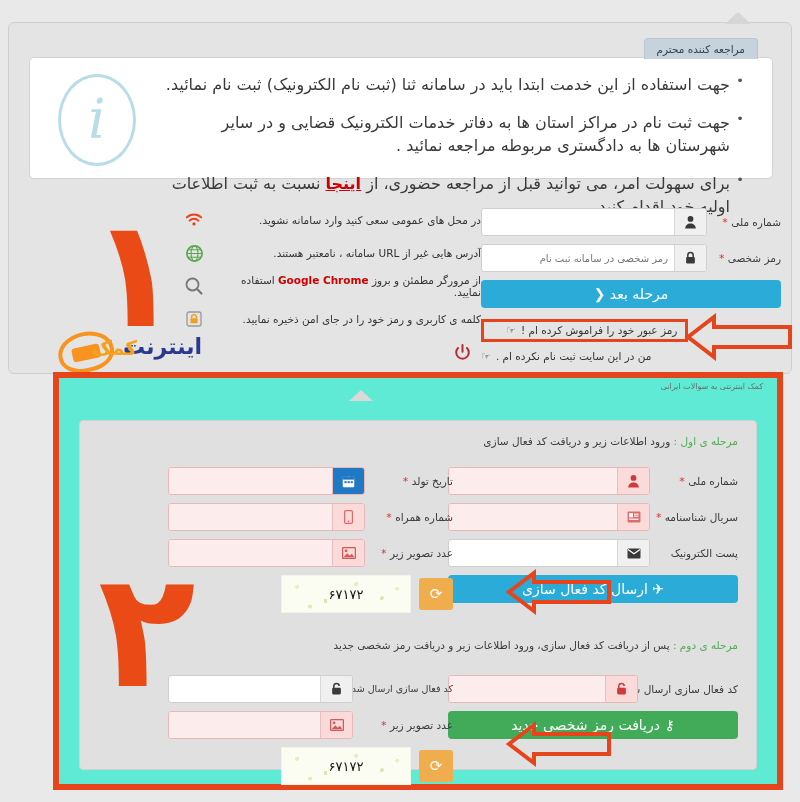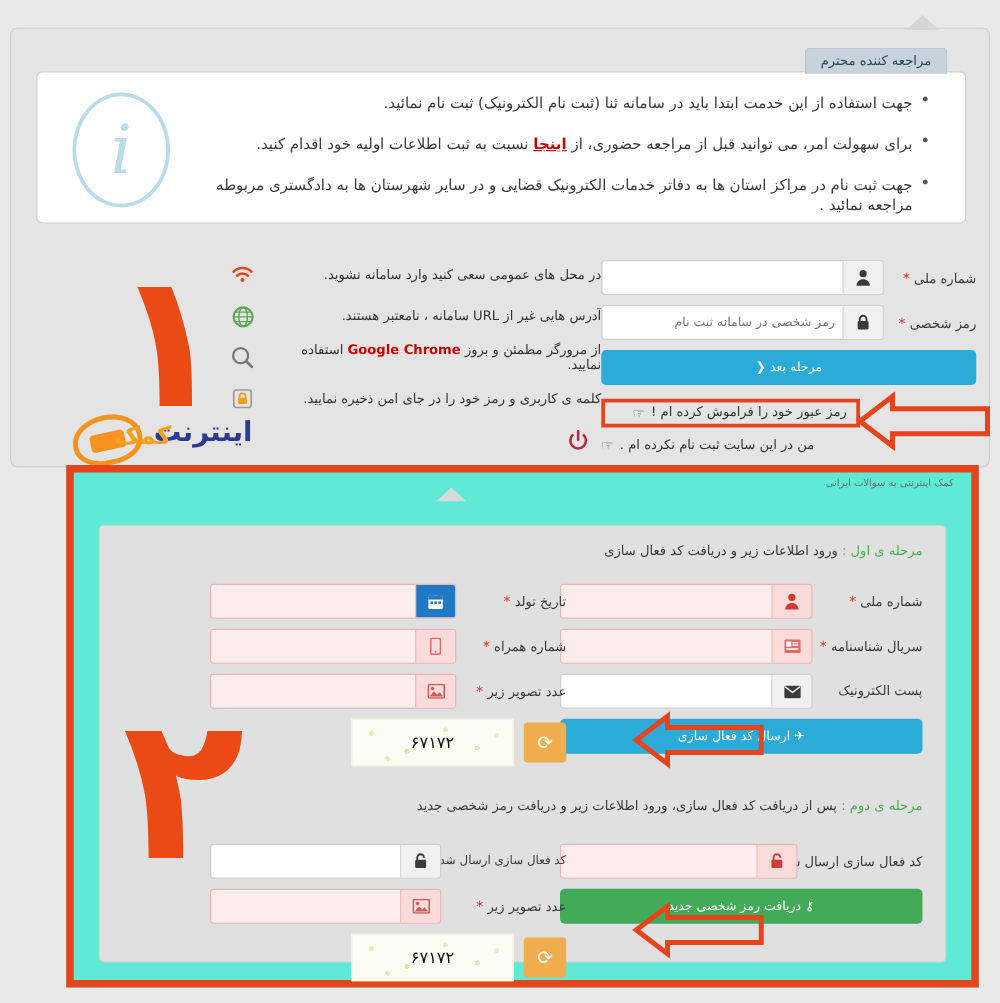--- a/index.html
+++ b/index.html
@@ -73,21 +73,21 @@
   }
   .info-list {
     position: absolute;
     right: 28px; top: 16px;
     left: 130px;
     margin: 0; padding: 0;
     list-style: none;
   }
   .info-list li {
     position: relative;
-    font-size: 12px;
+    font-size: 16px;
     color: #3a3a3a;
     padding: 0 14px 0 0;
     margin-bottom: 16px;
     line-height: 1.4;
   }
   .info-list li::before {
     content: "•";
     position: absolute;
     right: 0; top: -2px;
     color: #555;
@@ -176,21 +176,21 @@
     text-align: right;
     min-width: 0;
   }
   .btn {
     display: block;
     width: 100%;
     height: 28px;
     border: none;
     border-radius: 4px;
     color: #fff;
-    font-size: 10px;
+    font-size: 14px;
     cursor: pointer;
     font-family: "DejaVu Sans", "Liberation Sans", sans-serif;
   }
   .btn-cyan { background: #2aabd8; }
   .btn-green { background: #42ab5a; }
   .btn-wrap { margin-top: 4px; }
 
   .link-row {
     margin-top: 12px;
     font-size: 10.5px;
@@ -347,22 +347,22 @@
 <div class="page">
 
   <div class="top-panel">
     <div class="panel-notch"></div>
 
     <div class="info-box">
       <div class="info-tab">مراجعه کننده محترم</div>
       <div class="info-i">i</div>
       <ul class="info-list">
         <li>جهت استفاده از این خدمت ابتدا باید در سامانه ثنا (ثبت نام الکترونیک) ثبت نام نمائید.</li>
+        <li>جهت ثبت نام در مراکز استان ها به دفاتر خدمات الکترونیک قضایی و در سایر شهرستان ها به دادگستری مربوطه مراجعه نمائید .</li>
         <li><span>برای سهولت امر، می توانید قبل از مراجعه حضوری، از </span><a href="#" class="hl-red">اینجا</a><span> نسبت به ثبت اطلاعات اولیه خود اقدام کنید.</span></li>
-        <li>جهت ثبت نام در مراکز استان ها به دفاتر خدمات الکترونیک قضایی و در سایر شهرستان ها به دادگستری مربوطه مراجعه نمائید .</li>
       </ul>
     </div>
 
     <div class="bignum bignum1" style="right:auto;left:80px;top:176px;">۱</div>
 
     <div class="tips">
       <div class="tip">
         <div class="tip-text">در محل های عمومی سعی کنید وارد سامانه نشوید.</div>
         <div class="tip-icon">
           <svg width="20" height="16" viewBox="0 0 20 16">

